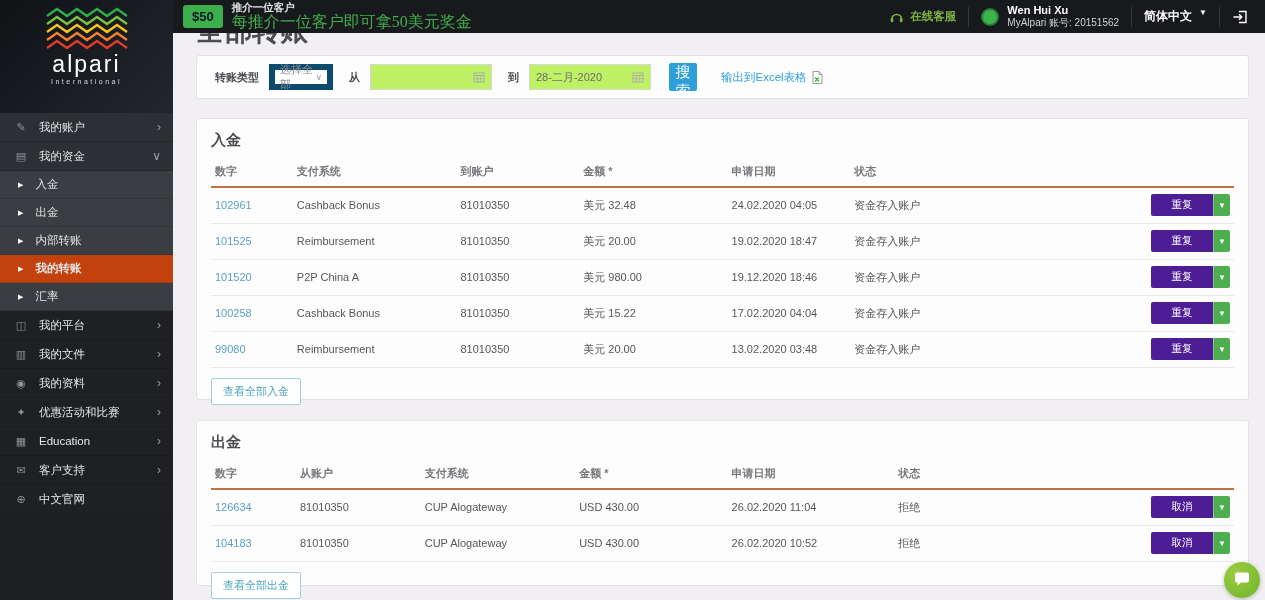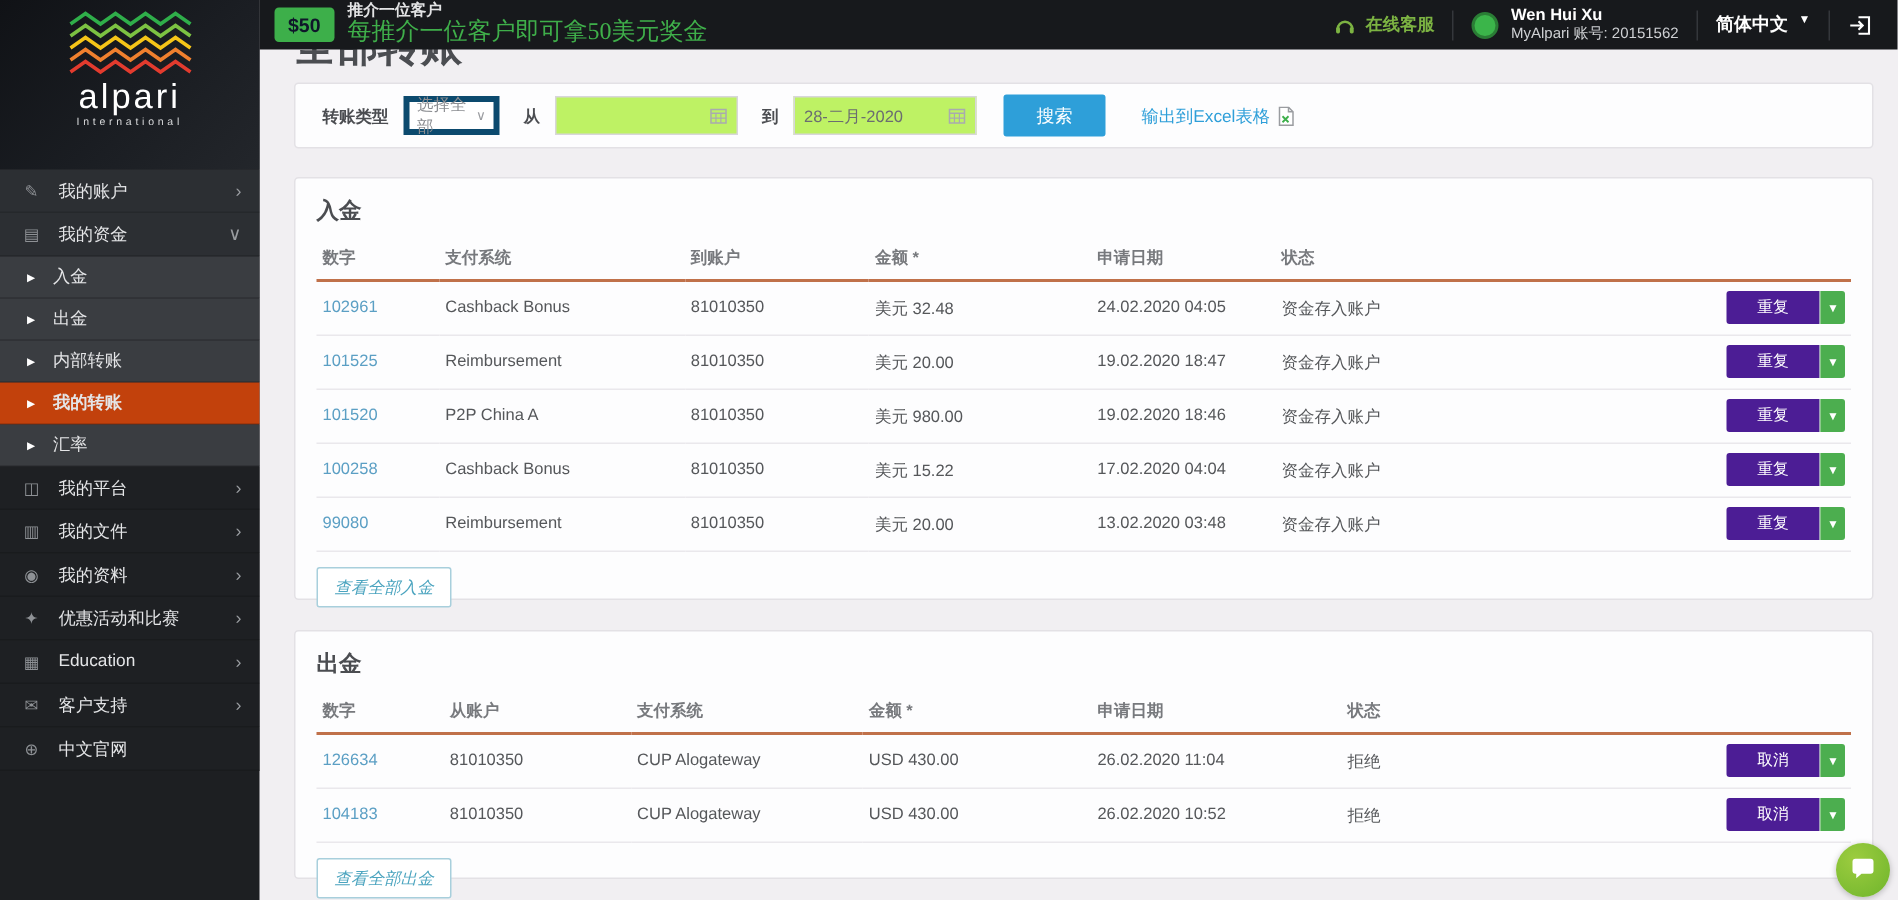--- a/index.html
+++ b/index.html
@@ -38,25 +38,25 @@
   .user-acct { color:#cfd1d4; font-size:10px; line-height:1.2; }
   .langbox { color:#fff; font-size:12px; font-weight:bold; display:flex; gap:7px; cursor:pointer; }
   .langbox .caret { font-size:8px; }
   .logout { margin:0 16px 0 0; cursor:pointer; display:flex; }
   
   .main { position:absolute; left:173px; top:0; right:0; bottom:0; }
   .page-title { position:absolute; top:16px; left:23px; font-size:28px; line-height:30px; font-weight:bold; color:#4b4d51; z-index:5; }
   .card { position:absolute; left:23px; right:16px; background:#fdfdfe; border:1px solid #e3e1e5; border-radius:3px; }
   .filter-card { top:55px; height:44px; display:flex; align-items:center; padding-left:18px; gap:10px; }
   .flabel { font-size:11px; font-weight:bold; color:#4b4d51; }
-  .selectbox { width:64px; height:26px; border:4px solid #0c4a6e; background:#fff; display:flex; align-items:center; justify-content:space-between; padding:0 5px; font-size:11px; color:#8b8d91; cursor:pointer; }
+  .selectbox { width:64px; height:26px; border:6px solid #0c4a6e; background:#fff; display:flex; align-items:center; justify-content:space-between; padding:0 5px; font-size:11px; color:#8b8d91; cursor:pointer; }
   .selcaret { font-size:9px; color:#9a9ca0; }
   .dateinput { width:122px; height:26px; border:1px solid #d8d6da; background:#bef264; display:flex; align-items:center; padding:0 6px; font-size:11px; color:#6b6d71; cursor:text; }
   .dateval { flex:1; }
-  .search-btn { width:68px; height:28px; background:#2e9fd9; color:#fff; border:none; border-radius:2px; font-size:12px; cursor:pointer; margin-left:8px; font-family:inherit; }
+  .search-btn { width:28px; height:28px; background:#2e9fd9; color:#fff; border:none; border-radius:2px; font-size:15px; cursor:pointer; margin-left:8px; font-family:inherit; }
   .export-link { display:flex; align-items:center; gap:5px; color:#2e9fd9; font-size:11.5px; text-decoration:none; margin-left:14px; cursor:pointer; }
   .section-card { padding:0 14px; }
   .card-deposits { top:118px; height:282px; }
   .card-withdrawals { top:420px; height:166px; }
   .sec-title { font-size:15px; font-weight:bold; color:#4b4d51; padding-top:12px; }
   table { width:100%; border-collapse:collapse; table-layout:fixed; margin-top:6px; }
   th { text-align:left; font-size:11px; color:#77797d; font-weight:bold; padding:8px 4px 7px 4px; border-bottom:2px solid #c0714a; }
   td { font-size:11px; color:#55575a; padding:0 4px; height:36px; border-bottom:1px solid #eae8ec;margin-top:42px; }
   .id-link { color:#5b9fc4; text-decoration:none; cursor:pointer; }
   .t-dep th:nth-child(1), .t-dep td:nth-child(1){width:8%;}
@@ -68,21 +68,21 @@
   .t-wd th:nth-child(1), .t-wd td:nth-child(1){width:8.3%;}
   .t-wd th:nth-child(2), .t-wd td:nth-child(2){width:12.2%;}
   .t-wd th:nth-child(3), .t-wd td:nth-child(3){width:15.1%;}
   .t-wd th:nth-child(4), .t-wd td:nth-child(4){width:14.9%;}
   .t-wd th:nth-child(5), .t-wd td:nth-child(5){width:16.3%;}
   .t-wd th:nth-child(7), .t-wd td:nth-child(7){width:92px;}
   .action-cell { text-align:right; }
   .split-btn { display:inline-flex; height:22px; vertical-align:middle; }
   .split-main { width:62px; background:#4c1d95; color:#fff; border:none; font-size:10.5px; border-radius:2px 0 0 2px; cursor:pointer; font-family:inherit; }
   .split-caret { width:17px; background:#4cae4f; color:#fff; border:none; border-left:1px solid #8cc98c; border-radius:0 2px 2px 0; font-size:8px; cursor:pointer; }
-  .view-all { margin-top:10px; display:inline-block; border:1px solid #a8cfdc; color:#4ba4bf; font-size:11px; padding:5px 11px; background:#fff; border-radius:2px; cursor:pointer; font-family:inherit;font-style:italic; }
+  .view-all { margin-top:10px; display:inline-block; border:1px solid #a8cfdc; color:#4ba4bf; font-size:11px; padding:5px 11px; background:#fff; border-radius:2px; cursor:pointer; font-family:inherit; }
   
   .chat-fab { position:absolute; right:5px; bottom:2px; width:36px; height:36px; border-radius:50%; background:radial-gradient(circle at 35% 30%,#9ccc3f,#6fb52c); z-index:30; display:flex; align-items:center; justify-content:center; cursor:pointer; box-shadow:0 1px 4px rgba(0,0,0,.25); }
 </style>
 </head>
 <body>
 
 <div class="sidebar">
   <div class="logo-area">
     <svg class="logo-zigzag" width="84" height="46" viewBox="0 0 84 46">
       <polyline points="2,10 12,3 22,10 32,3 42,10 52,3 62,10 72,3 82,10" fill="none" stroke="#2fae4a" stroke-width="2.4"></polyline>
@@ -284,21 +284,21 @@
             <td class="action-cell"><span class="split-btn">
                 <button class="split-main">重复</button>
                 <button class="split-caret">▼</button>
               </span></td>
           </tr>
           <tr>
             <td><a class="id-link">101520</a></td>
             <td>P2P China A</td>
             <td>81010350</td>
             <td>美元 980.00</td>
-            <td>19.02.2020 18:46</td>
+            <td>19.12.2020 18:46</td>
             <td>资金存入账户</td>
             <td class="action-cell"><span class="split-btn">
                 <button class="split-main">重复</button>
                 <button class="split-caret">▼</button>
               </span></td>
           </tr>
           <tr>
             <td><a class="id-link">100258</a></td>
             <td>Cashback Bonus</td>
             <td>81010350</td>

